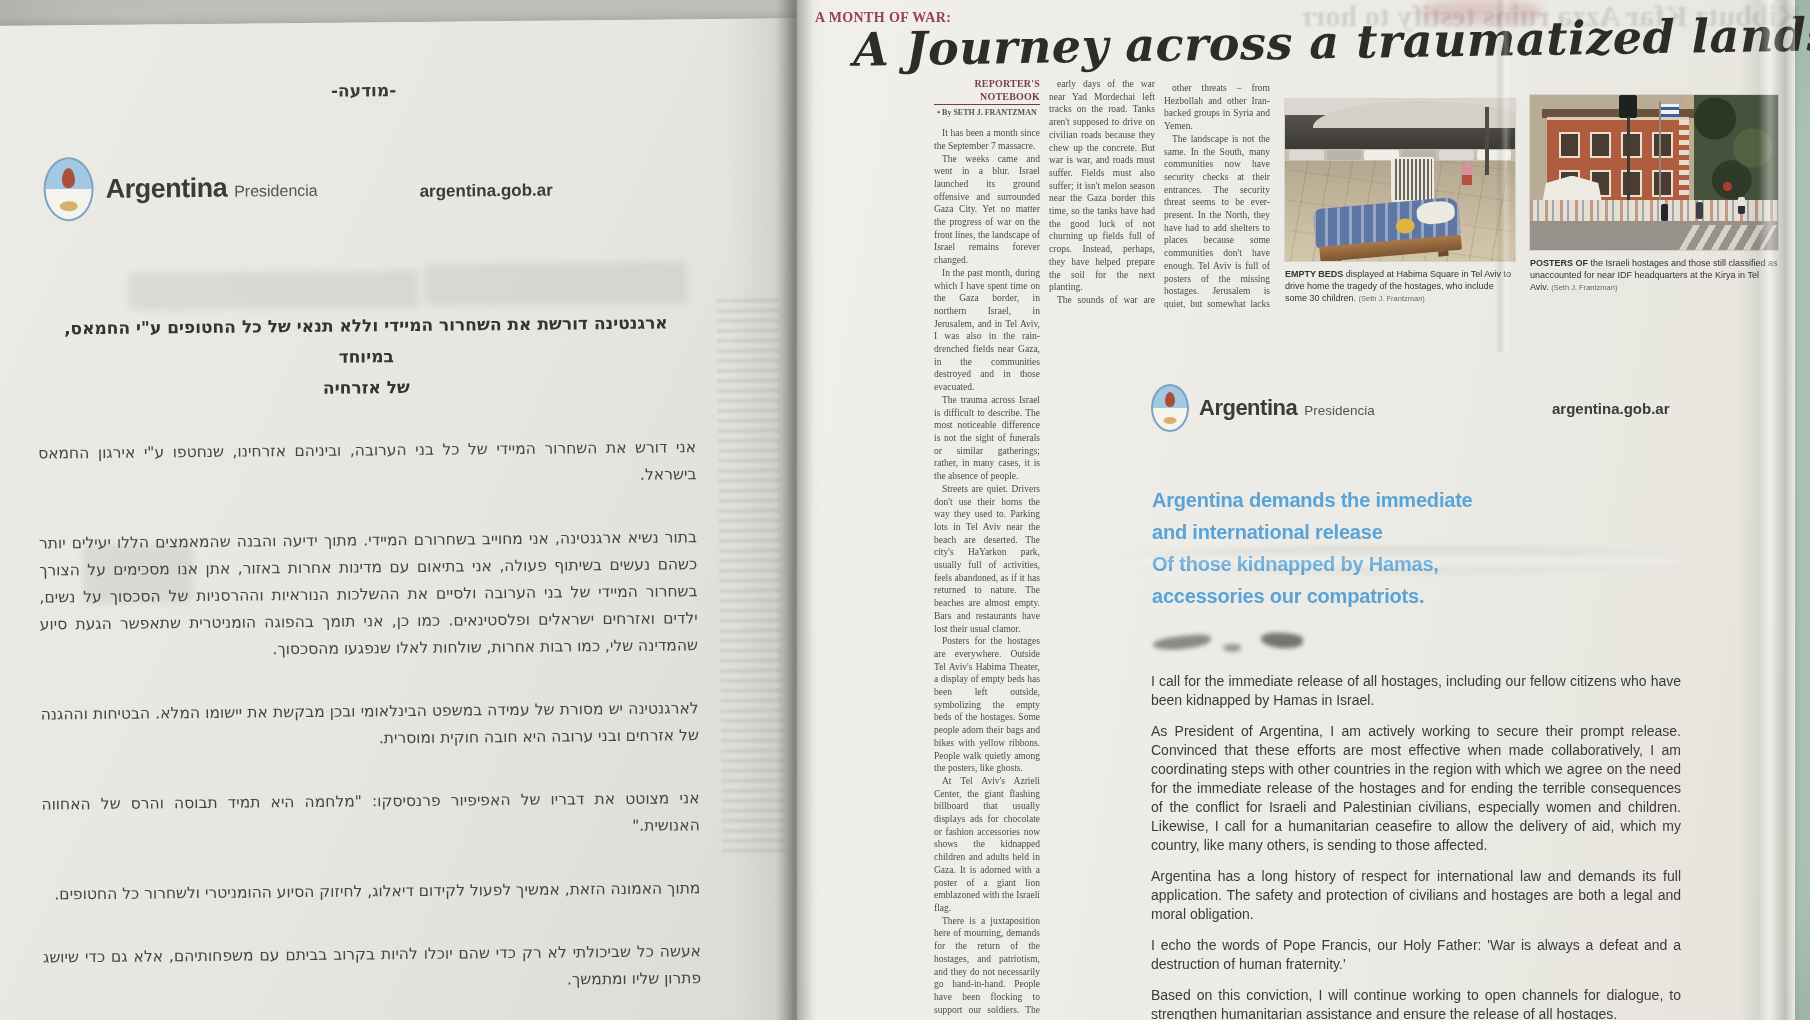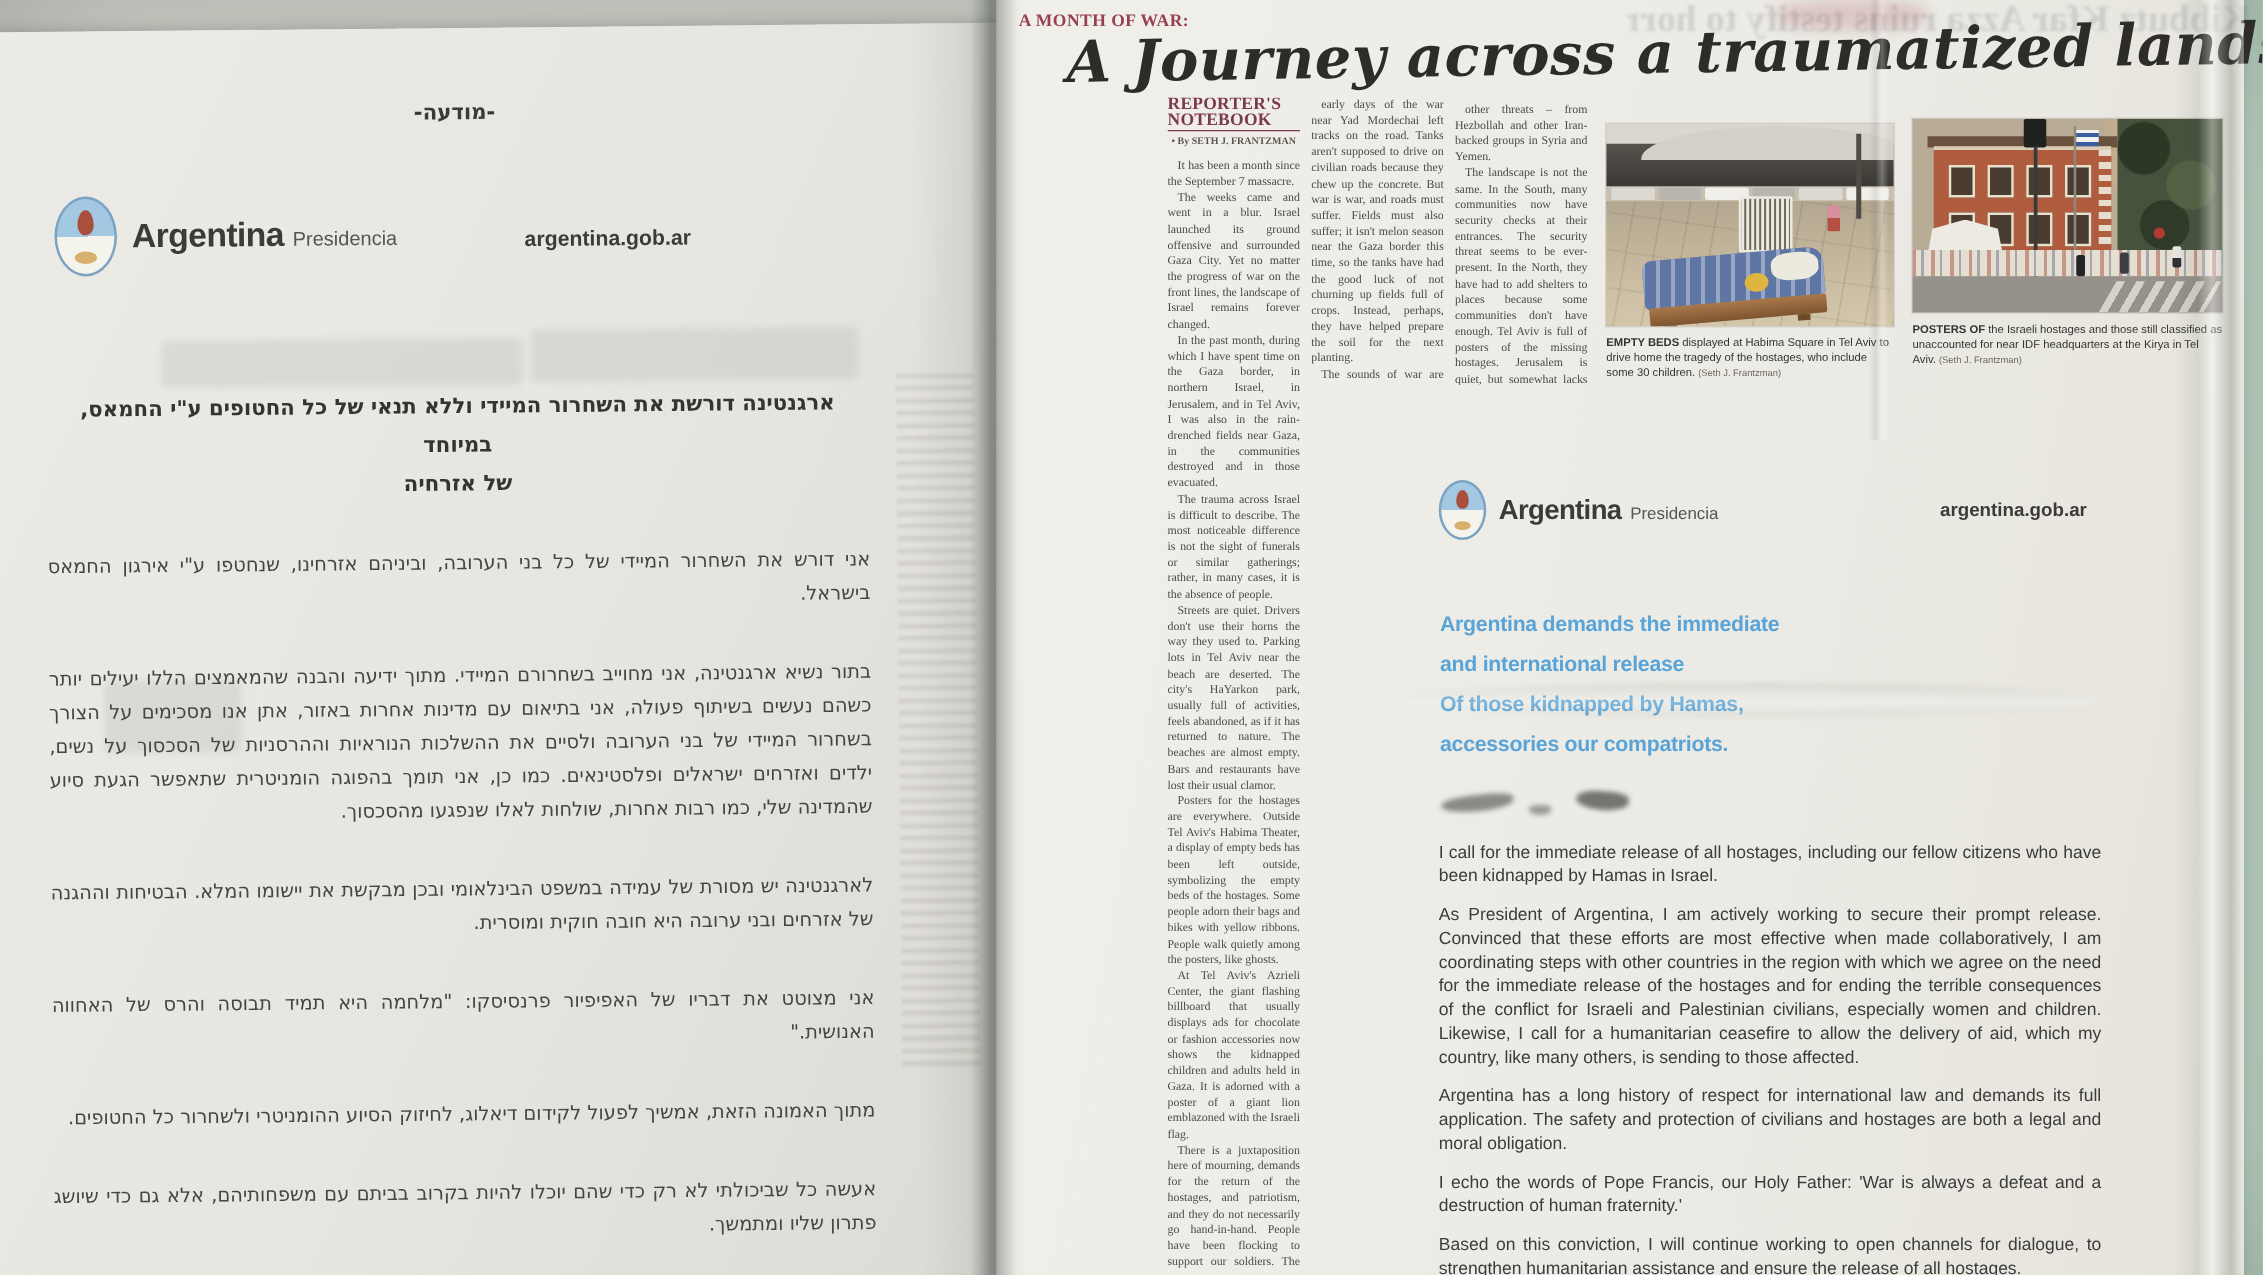--- a/index.html
+++ b/index.html
@@ -59,21 +59,21 @@
   .rp-headline{position:absolute;top:22px;left:56px;margin:0;white-space:nowrap;
          font-family:"DejaVu Serif",serif;font-style:italic;font-weight:600;
          font-size:46px;letter-spacing:.5px;color:#2d2c29;transform:rotate(-0.9deg);}
   .col{position:absolute;width:106px;overflow:hidden;text-align:justify;
          font-family:"Liberation Serif",serif;font-size:9.5px;line-height:12.7px;
          color:#4b4a44;filter:blur(.28px);}
   .col p{margin:0;text-indent:8px;}
   .col-1{left:137px;top:86px;height:938px;}
   .col-2{left:252px;top:86px;height:230px;}
   .col-3{left:367px;top:90px;height:226px;}
-  .nb-header{text-align:left;font-weight:bold;font-size:14px;letter-spacing:.2px;
+  .nb-header{text-align:right;font-weight:bold;font-size:10px;letter-spacing:.2px;
          color:#7c3a49;border-bottom:1px solid #7c3a49;padding-bottom:1px;margin-bottom:2px;}
   .nb-byline{text-align:center;font-weight:bold;font-size:8px;color:#5a5750;margin:2px 0 7px;}
   
   .photo-fig{position:absolute;margin:0;}
   .fig-1{left:488px;top:107px;width:230px;}
   .fig-2{left:733px;top:103px;width:248px;}
   .photo-canvas{position:relative;width:100%;overflow:hidden;box-shadow:0 0 0 1px rgba(0,0,0,.10);}
   .fig-1 .photo-canvas{height:162px;background:#c9bfae;}
   .fig-2 .photo-canvas{height:155px;background:#b9ac96;}
   .cap{display:block;margin-top:7px;font-size:9px;line-height:12px;color:#35332f;}
@@ -142,21 +142,21 @@
   .p2-ped.b{left:67%;top:69%;background:#3c3e44;}
   .p2-ped.c{left:84%;top:66%;background:linear-gradient(#e8e6e0 55%,#2e3038 55%);}
   .p2-redsign{position:absolute;left:78%;top:56%;width:3.5%;height:6%;background:#b33a30;border-radius:50%;}
   
   .ad{position:absolute;left:340px;top:352px;width:658px;height:700px;overflow:hidden;}
   .ad-brand{position:absolute;left:14px;top:40px;display:flex;align-items:center;gap:10px;}
   .ad .brand-main{font-size:22px;}
   .ad .brand-sub{font-size:13.5px;}
   .ad-url{position:absolute;left:415px;top:56px;font-weight:bold;font-size:15px;color:#3c3b38;}
   .ad-blue{position:absolute;left:15px;top:140px;}
-  .ad-blue div{font-weight:bold;font-size:17px;line-height:32px;color:#58a4d8;letter-spacing:-.2px;}
+  .ad-blue div{font-weight:bold;font-size:20px;line-height:32px;color:#58a4d8;letter-spacing:-.2px;}
   .ad-smudge{position:absolute;left:6px;top:284px;width:200px;height:36px;}
   .smudge{position:absolute;filter:blur(2px);border-radius:50% 40% 55% 60%;}
   .smudge.a{left:10px;top:8px;width:58px;height:13px;background:#8b8a85;transform:rotate(-6deg);}
   .smudge.b{left:118px;top:5px;width:42px;height:15px;background:#75746f;transform:rotate(4deg);}
   .smudge.c{left:80px;top:16px;width:18px;height:8px;background:#9a9892;}
   .ad-body{position:absolute;left:14px;top:328px;width:530px;}
   .ad-body p{font-size:14px;line-height:19px;margin:0 0 12px;text-align:justify;color:#3b3b39;}
   
   .rp-crease-v{position:absolute;left:698px;top:0;width:16px;height:360px;
          background:linear-gradient(90deg,transparent,rgba(60,60,55,.10),rgba(255,255,255,.28),transparent);}

